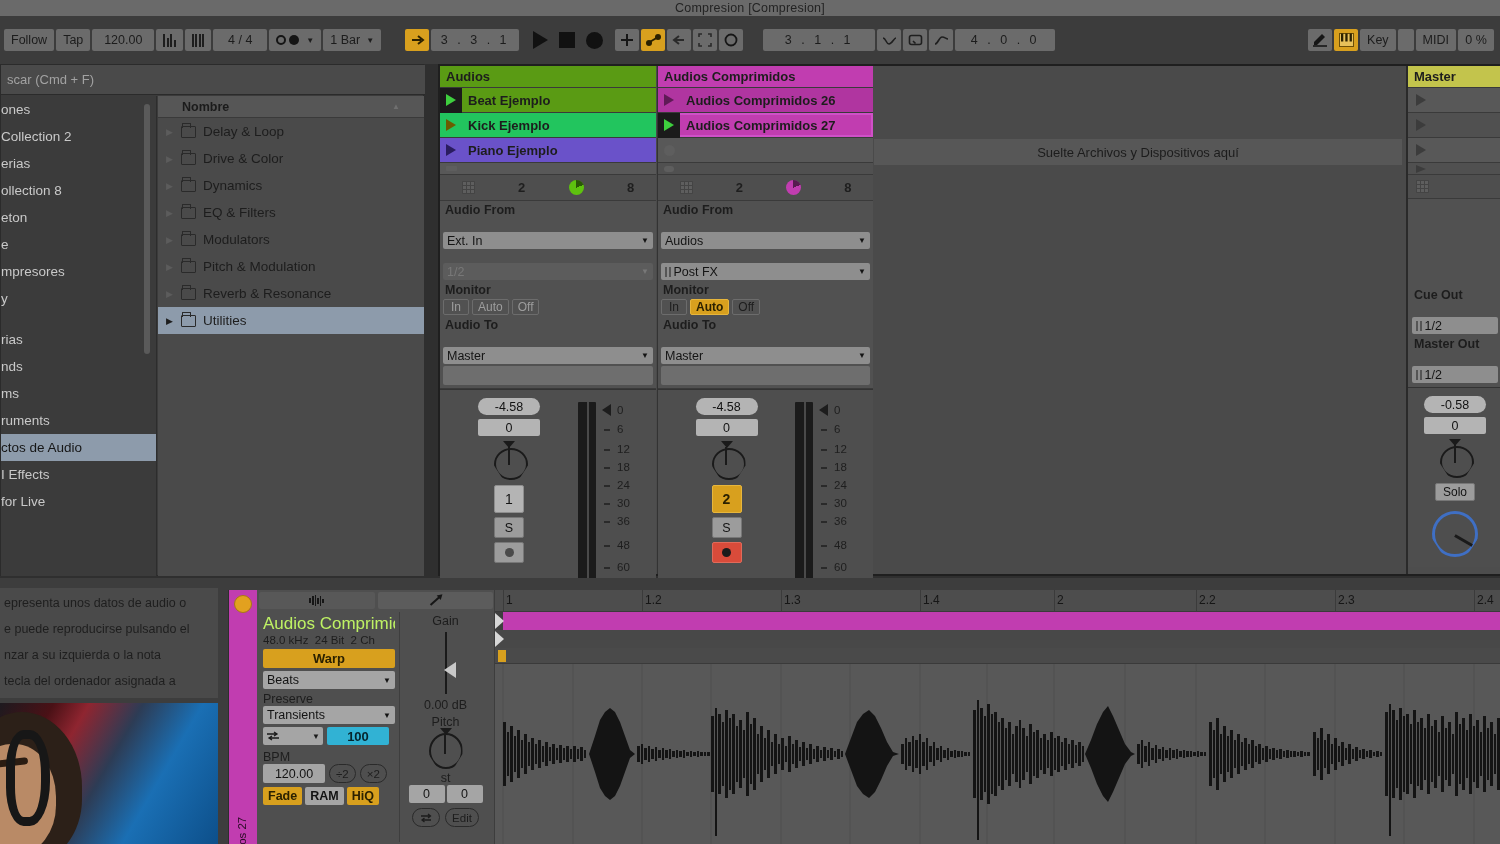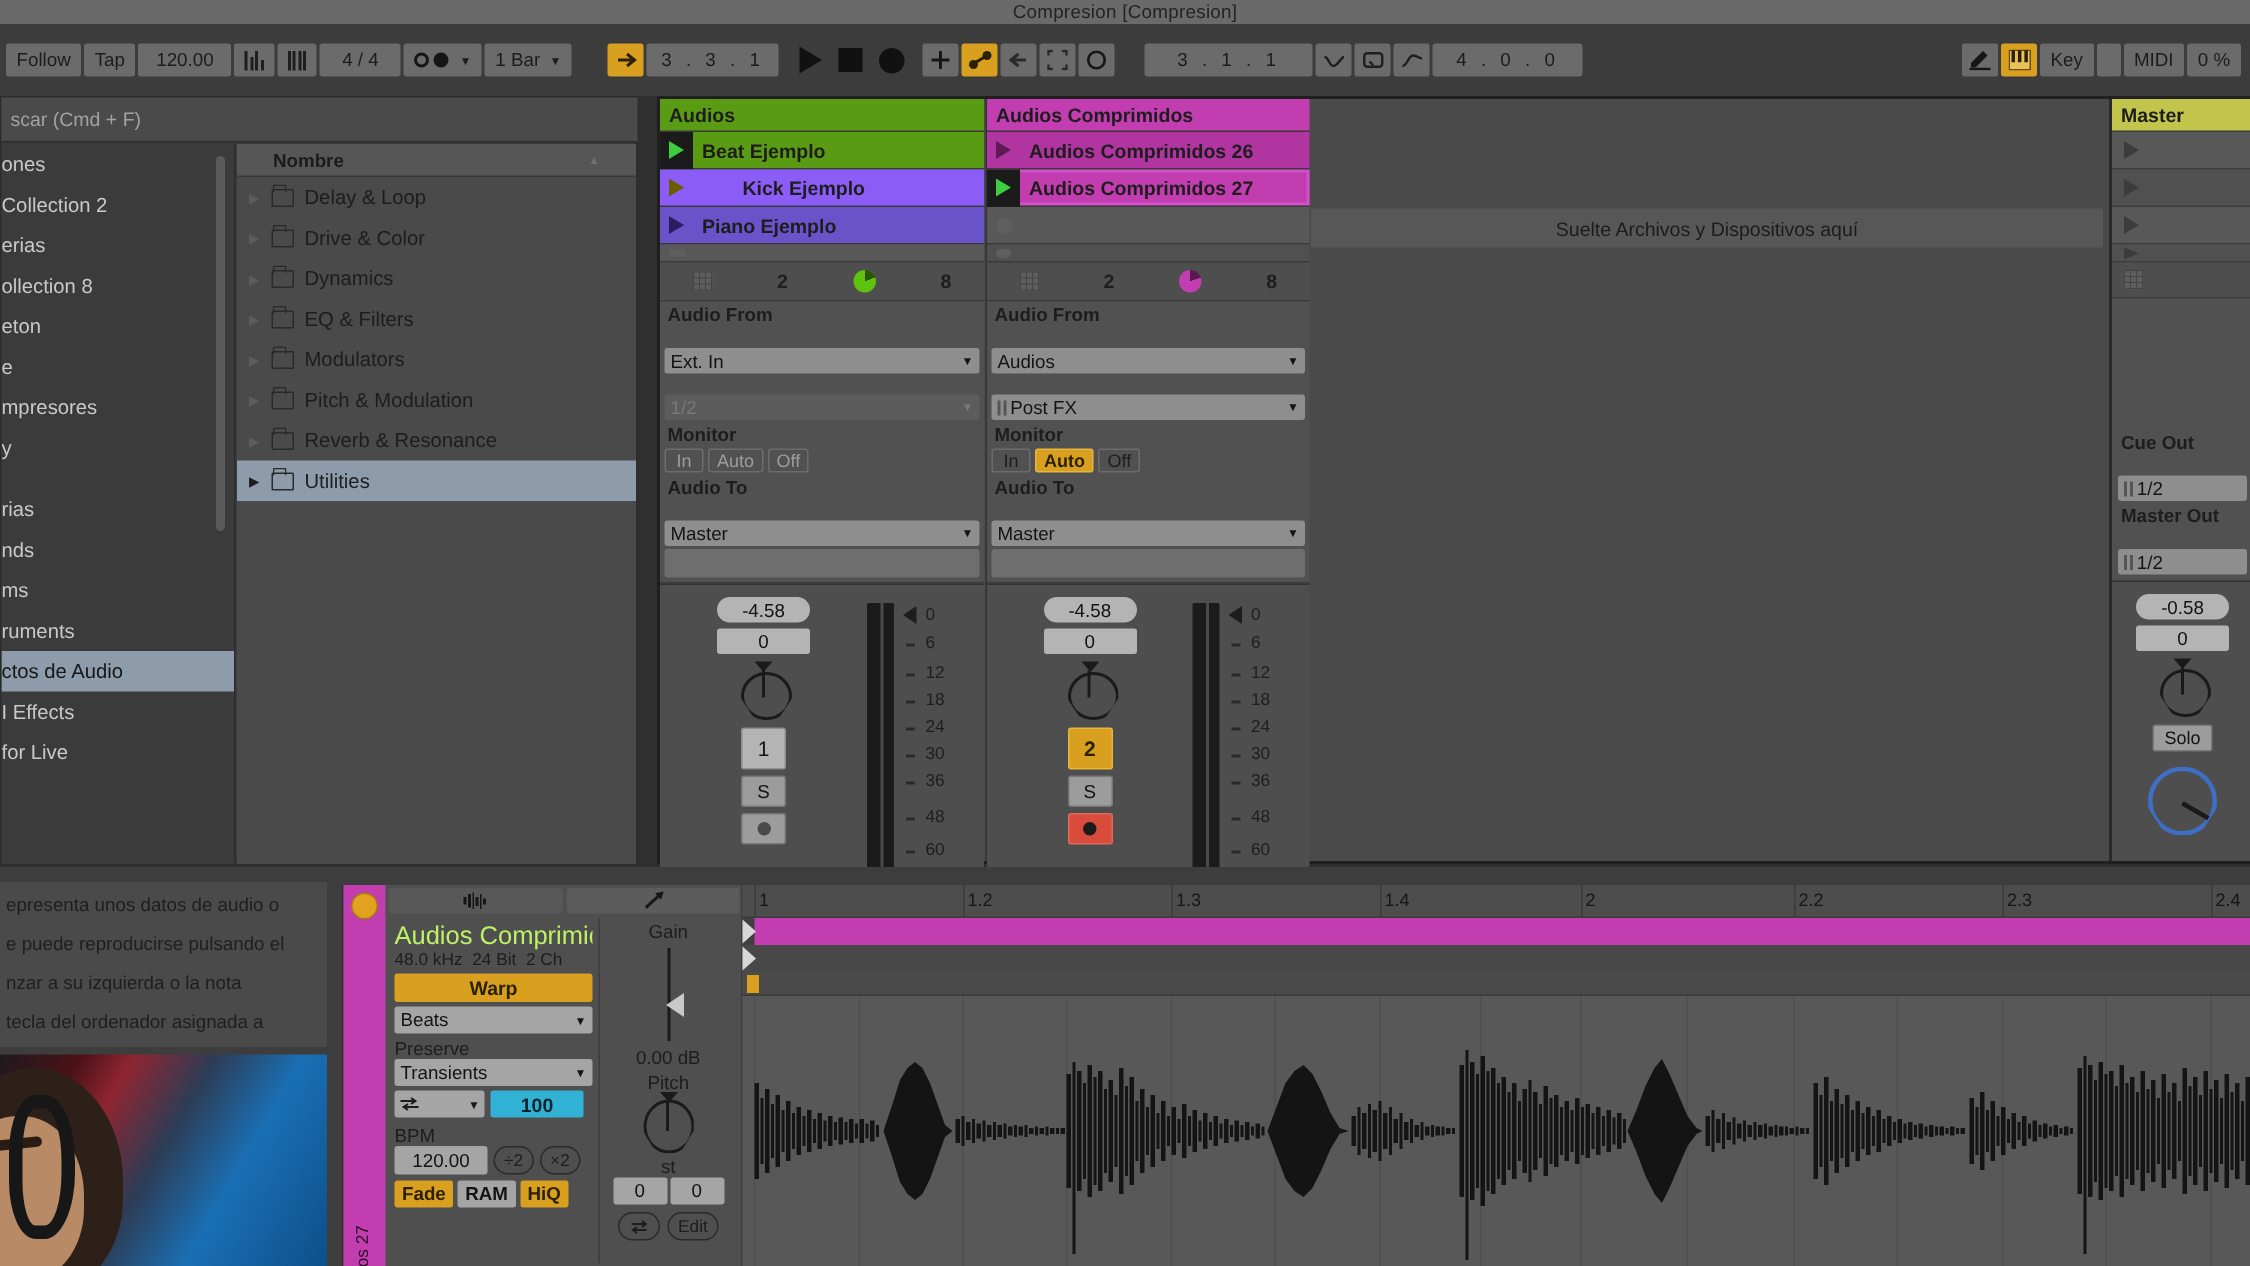--- a/index.html
+++ b/index.html
@@ -624,21 +624,21 @@
 
   <div class="track" style="left:0; width:216px;">
     <div class="track-title" style="background:#5a9b14;">Audios</div>
 
     <div class="slot" style="background:#5a9b14;">
       <span class="btn" style="background:#1b1b1b">
           <span class="ptri" style="border-left-color:#3ecf3e"></span>
         </span>
       <span class="nm">Beat Ejemplo</span>
     </div>
-    <div class="slot" style="background:#8b5cf6;gap:27px;">
+    <div class="slot" style="background:#22c55e;">
       <span class="btn">
           <span class="ptri" style="border-left-color:#6b5c00"></span>
         </span>
       <span class="nm">Kick Ejemplo</span>
     </div>
     <div class="slot" style="background:#6a52c9;">
       <span class="btn">
           <span class="ptri" style="border-left-color:#2a1c60"></span>
         </span>
       <span class="nm">Piano Ejemplo</span>

